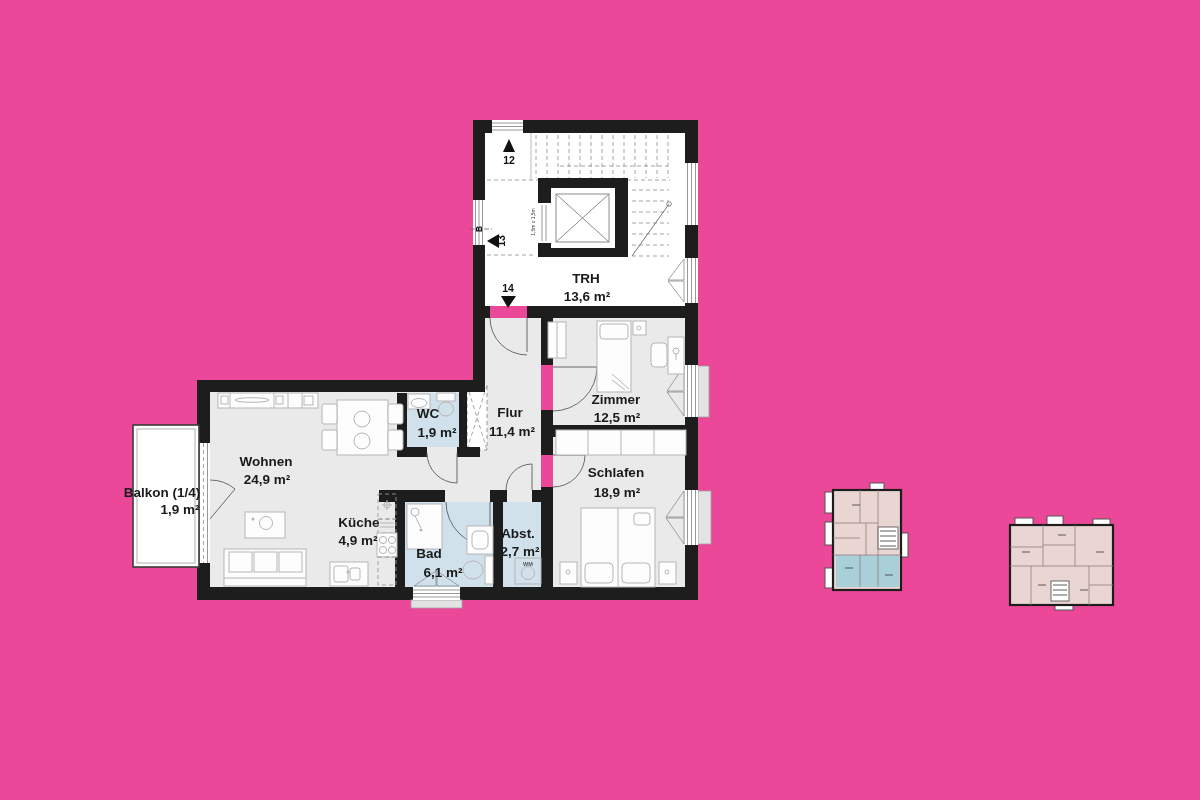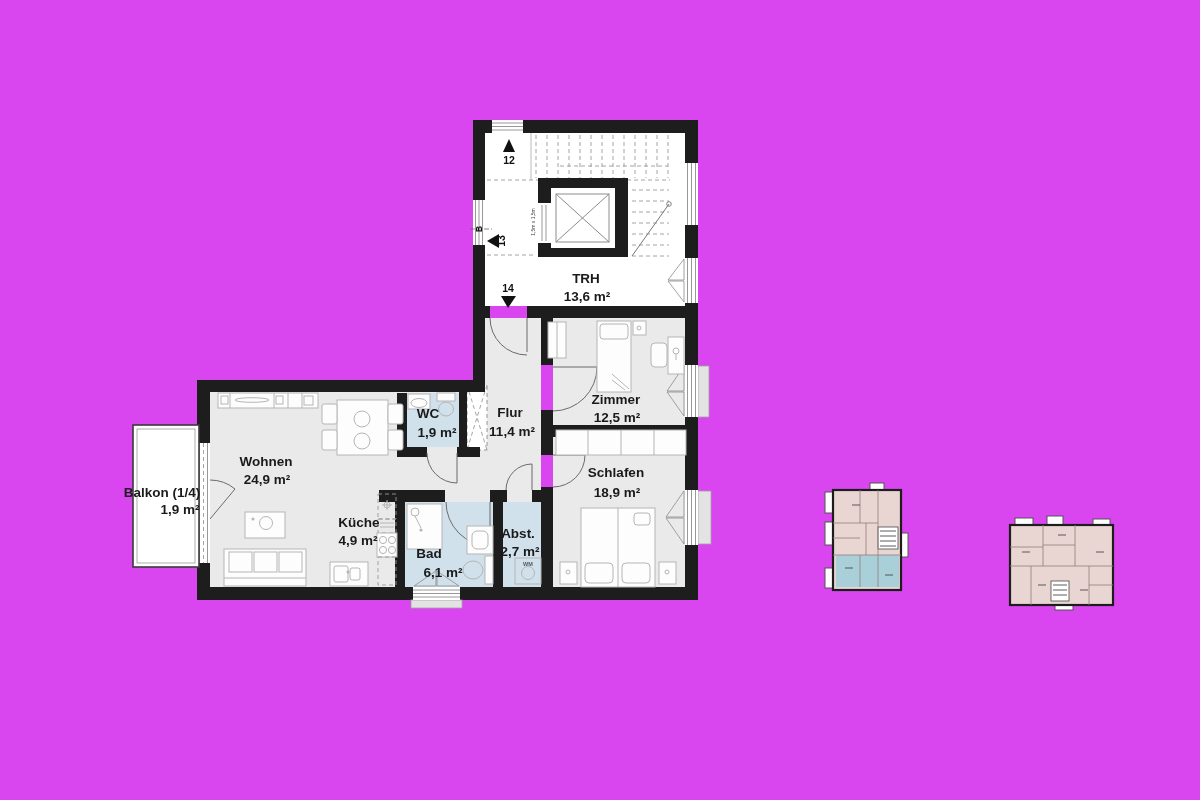--- a/index.html
+++ b/index.html
@@ -1,16 +1,16 @@
 <!DOCTYPE html>
 <html><head>
 <meta charset="utf-8">
 <style>
   html,body{margin:0;padding:0;background:#ffffff;}
-  .stage{position:relative;width:1200px;height:800px;background:#d946ef;overflow:hidden;}
+  .stage{position:relative;width:1200px;height:800px;background:#ec4899;overflow:hidden;}
   svg{display:block;}
   .room-label{font:700 13.5px "Liberation Sans", sans-serif; fill:#1a1a1a; text-anchor:middle;}
   .small-num{font:700 10.5px "Liberation Sans", sans-serif; fill:#111; text-anchor:middle;}
   .sec-label{font:700 8.5px "Liberation Sans", sans-serif; fill:#111; text-anchor:middle;}
   .tiny{font:400 5px "Liberation Sans", sans-serif; fill:#444; text-anchor:middle;}
   .tiny2{font:700 5.5px "Liberation Sans", sans-serif; fill:#555; text-anchor:middle;}
   .furn{fill:#fdfdfd;stroke:#b5b5b5;stroke-width:1;}
   .furnl{fill:none;stroke:#b5b5b5;stroke-width:1;}
   .dash{fill:none;stroke:#9a9a9a;stroke-width:0.9;stroke-dasharray:4 3;}
   .winline{fill:none;stroke:#8c8c8c;stroke-width:0.9;}

